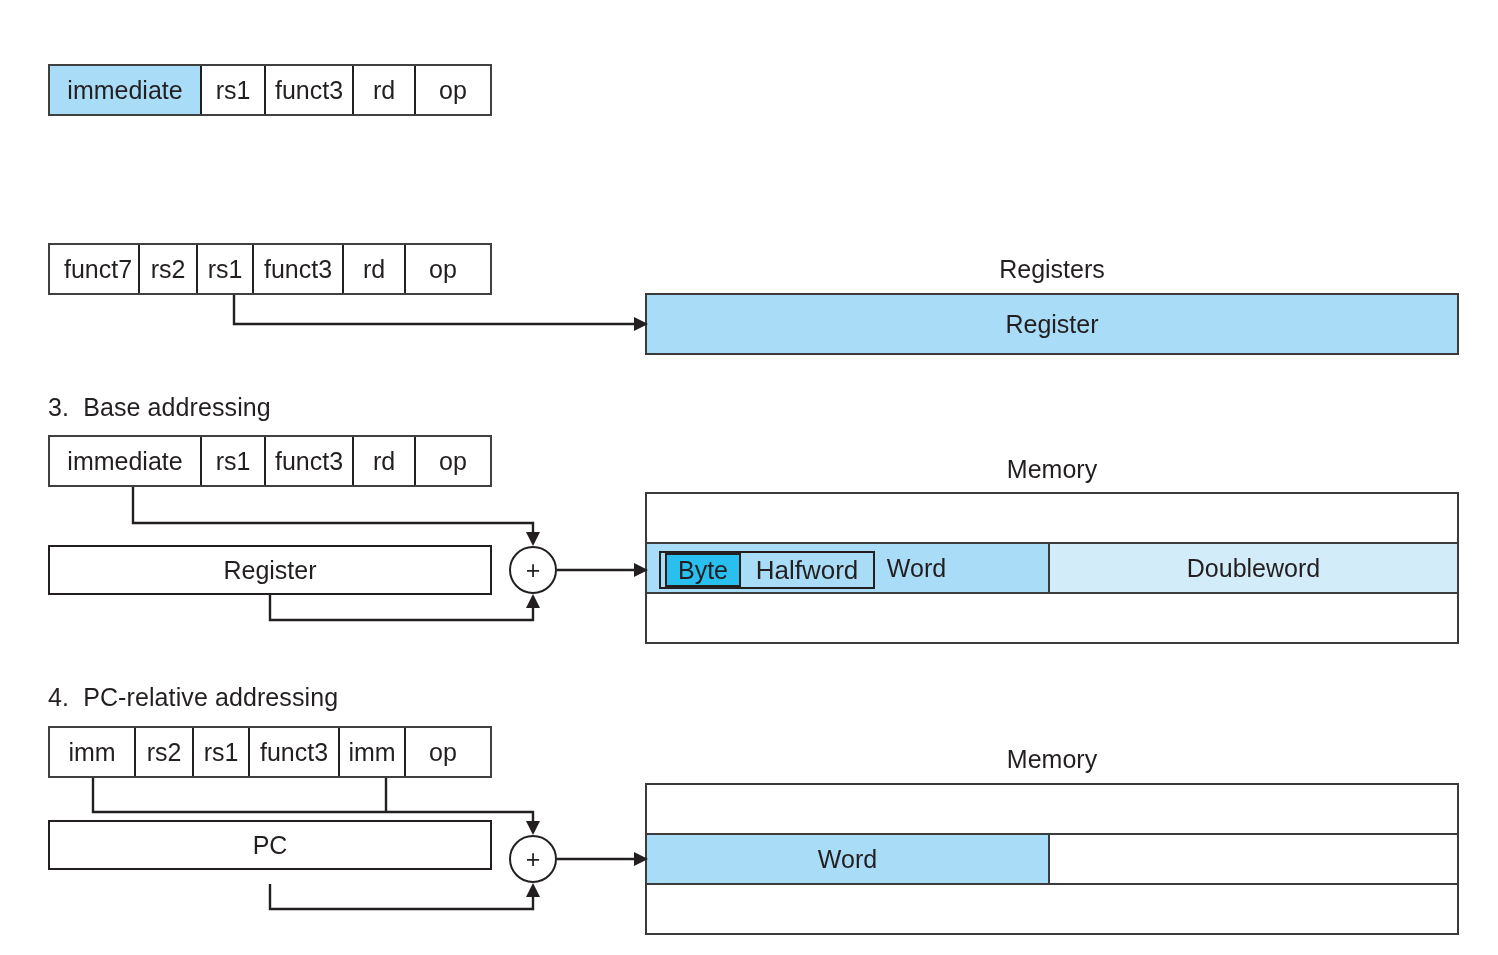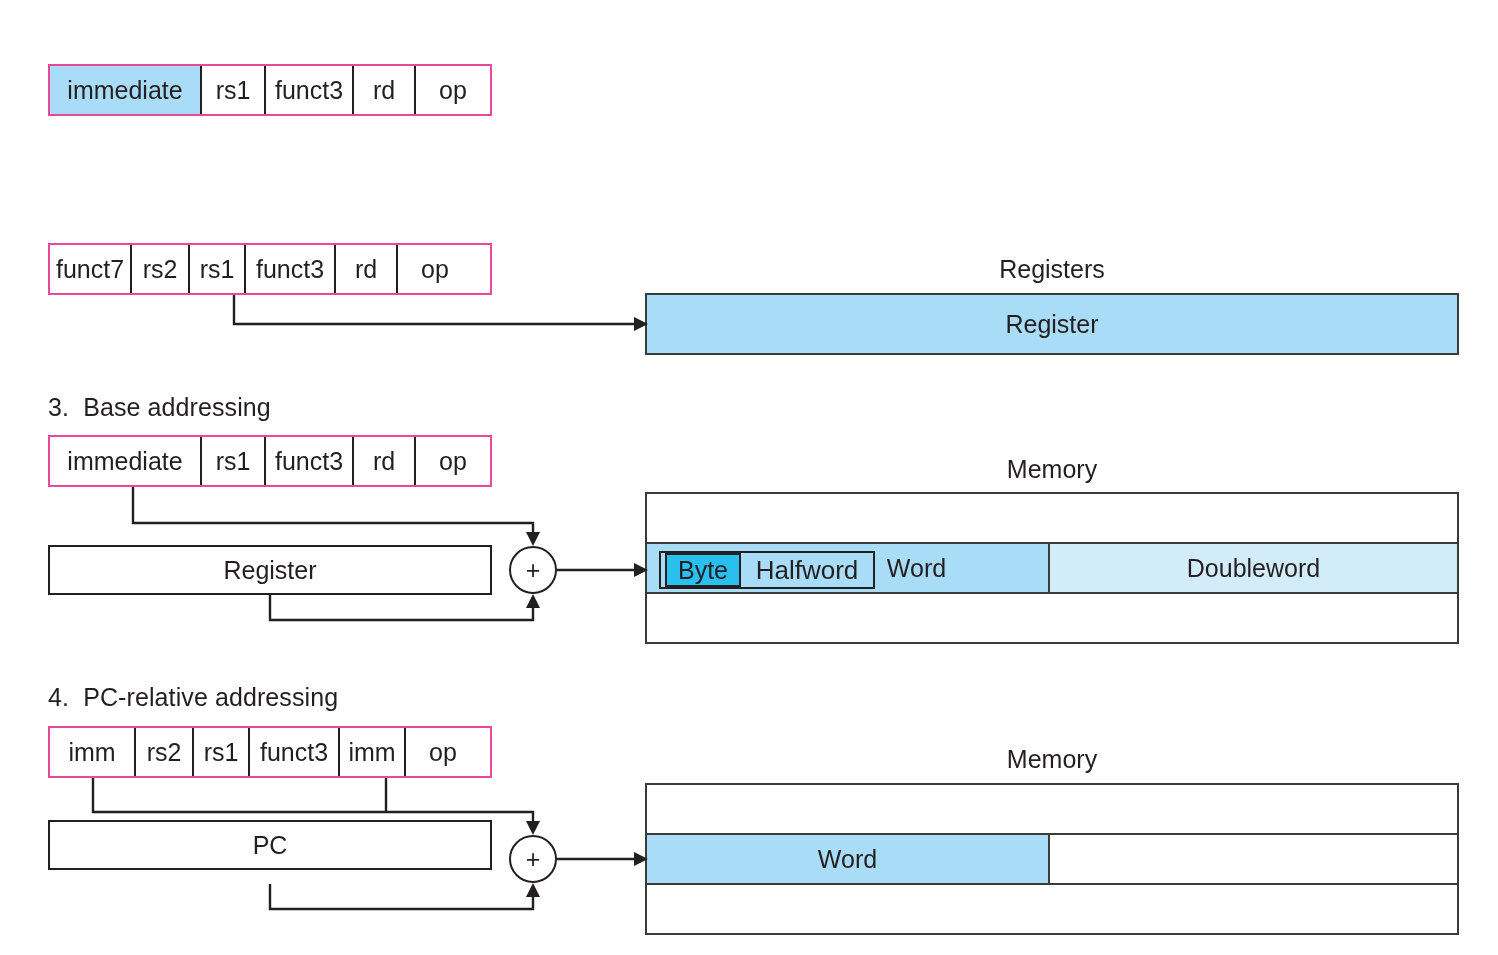--- a/index.html
+++ b/index.html
@@ -25,21 +25,21 @@
   .heading {
     font-size: 25px;
     color: #231f20;
     letter-spacing: 0.1px;
     white-space: pre;
   }
 
   
   .instr-row {
     display: flex;
-    border: 2px solid #ec4899;
+    border: 2px solid #404040;
     box-sizing: border-box;
     background: #ffffff;
     height: 52px;
   }
   .instr-row .fld {
     display: flex;
     align-items: center;
     justify-content: center;
     box-sizing: border-box;
     border-right: 2px solid #231f20;
@@ -163,21 +163,21 @@
 
   <div class="abs instr-row" style="left:48px; top:64px; width:444px;">
     <div class="fld hl" style="width:152px;">immediate</div>
     <div class="fld" style="width:64px;">rs1</div>
     <div class="fld" style="width:88px;">funct3</div>
     <div class="fld" style="width:62px;">rd</div>
     <div class="fld" style="width:74px;">op</div>
   </div>
 
 
-  <div class="abs instr-row" style="left:48px; top:243px; width:444px;">
+  <div class="abs instr-row" style="left:48px; top:243px; width:444px;padding-left:8px;">
     <div class="fld" style="width:82px;">funct7</div>
     <div class="fld" style="width:58px;">rs2</div>
     <div class="fld" style="width:56px;">rs1</div>
     <div class="fld" style="width:90px;">funct3</div>
     <div class="fld" style="width:62px;">rd</div>
     <div class="fld" style="width:74px;">op</div>
   </div>
 
   <div class="abs caption" style="left:645px; top:255px; width:814px;">Registers</div>
 

